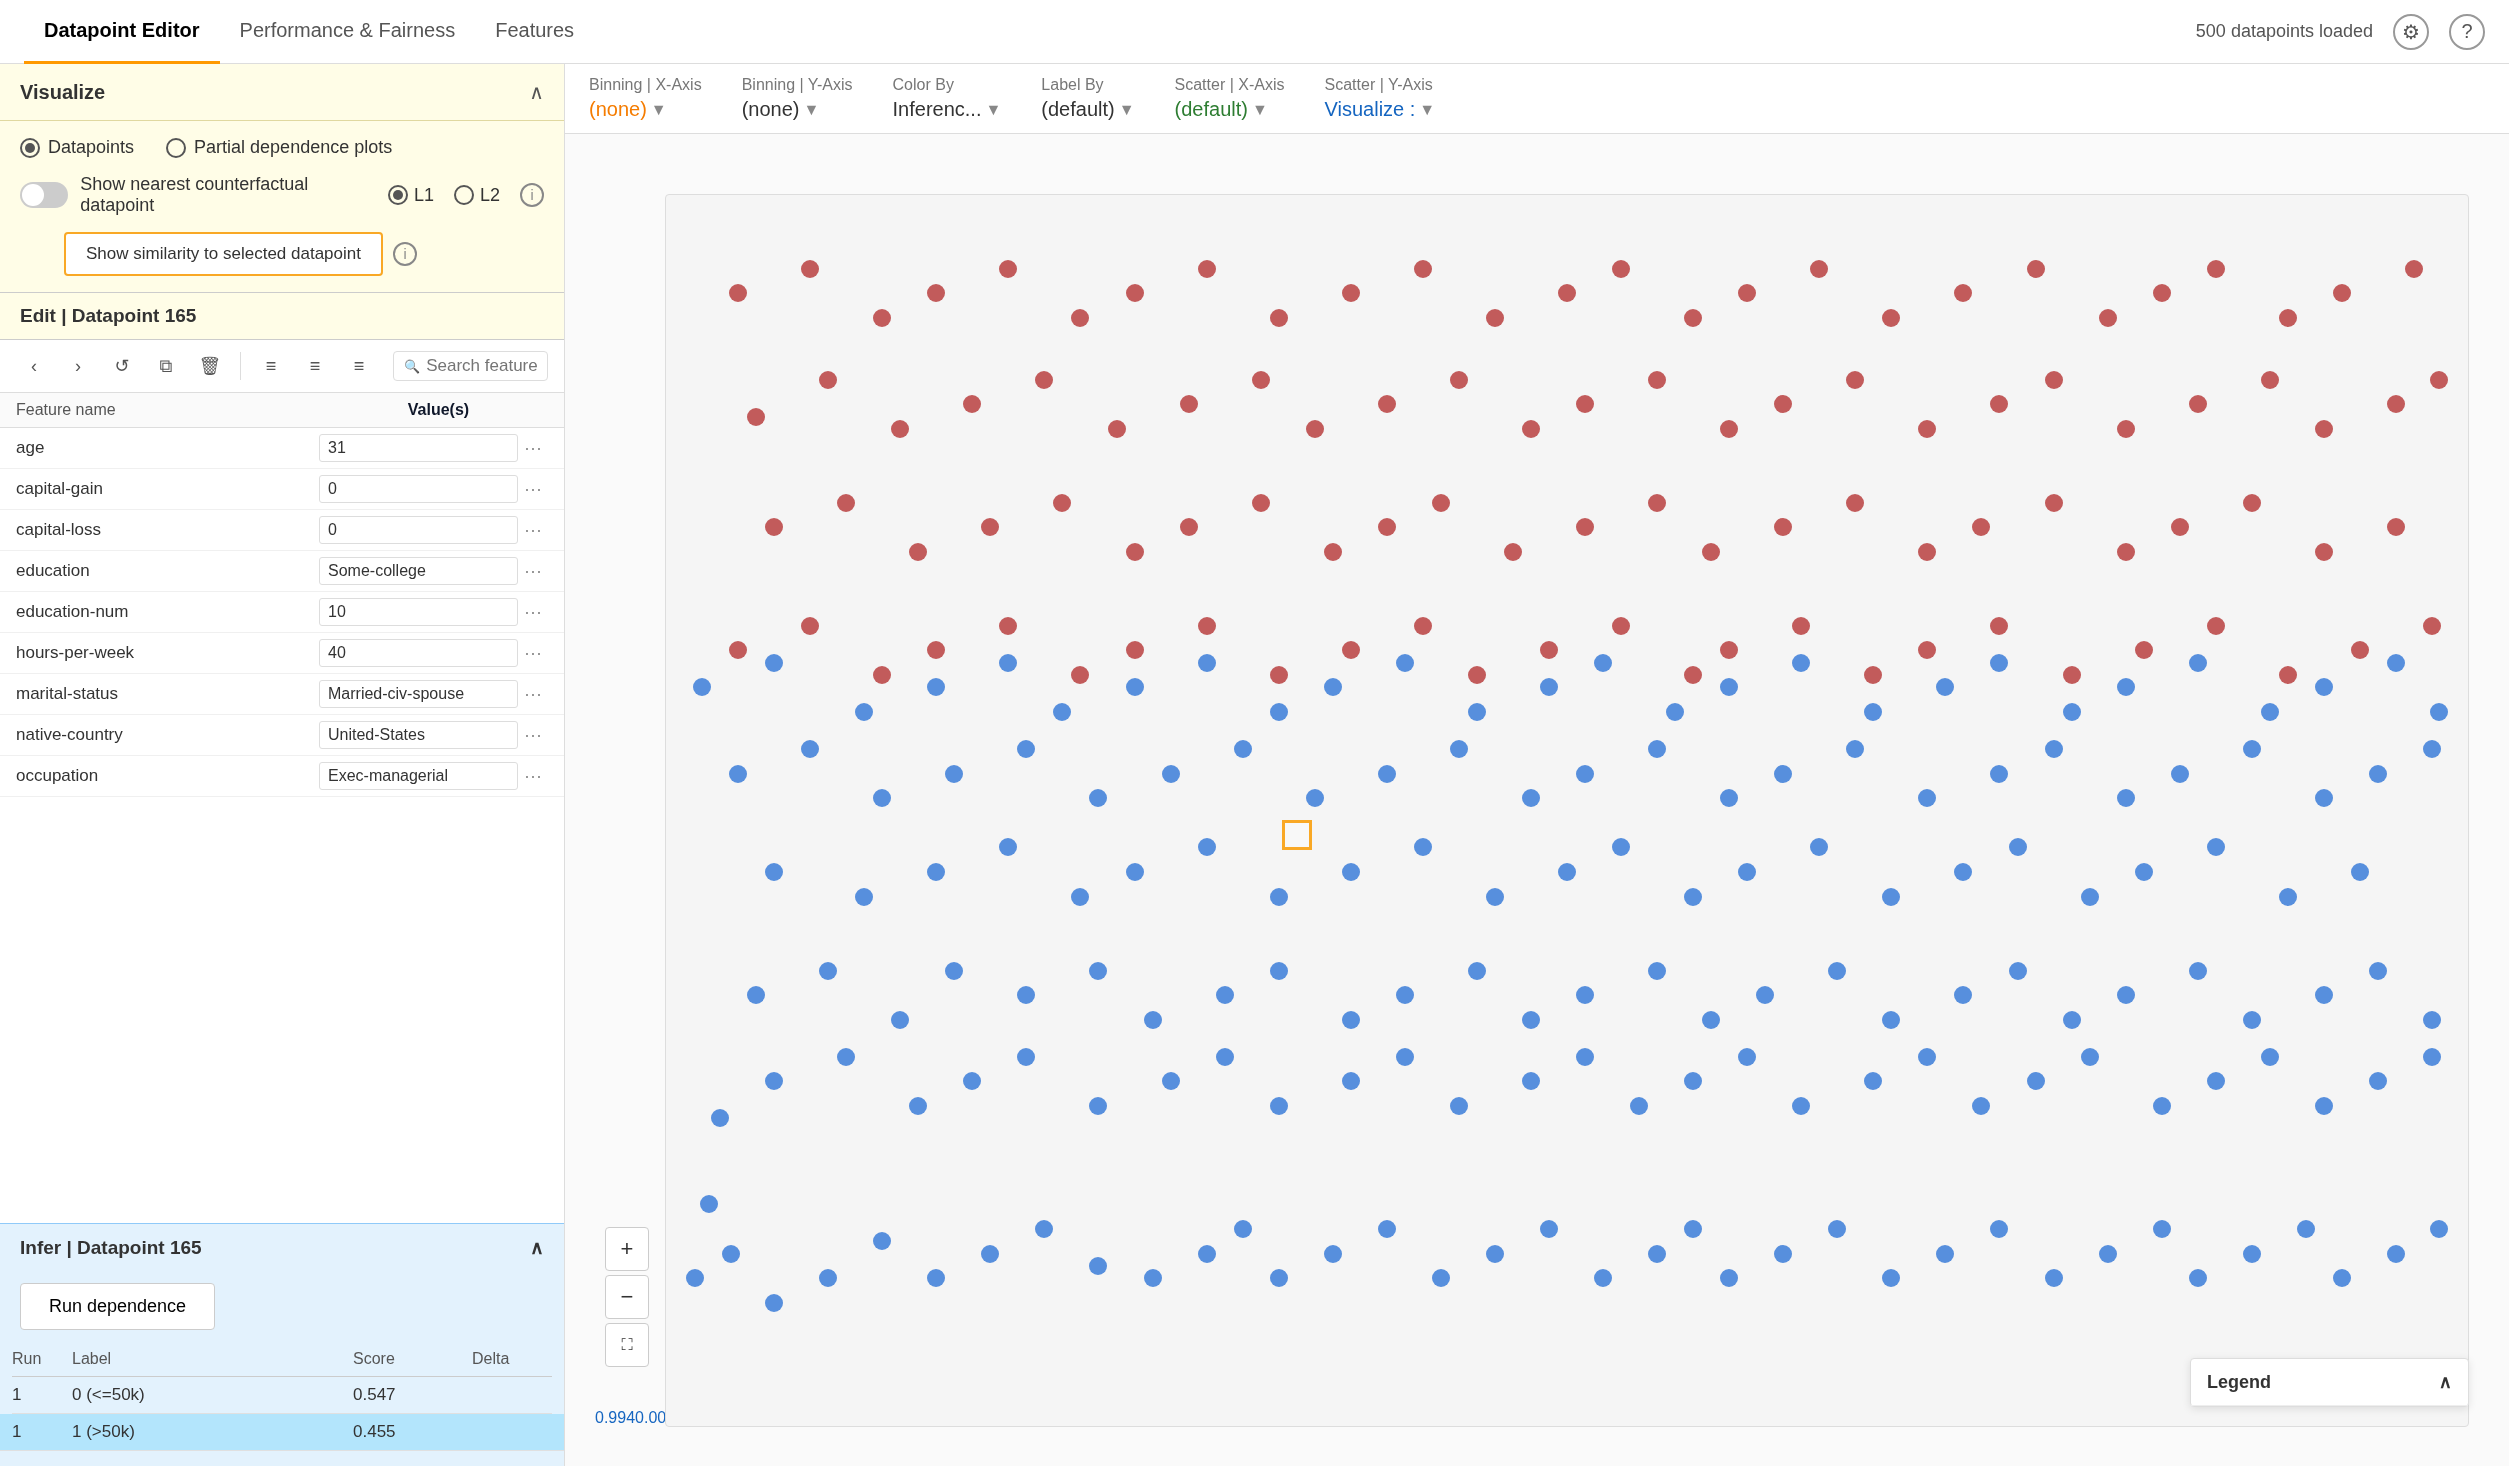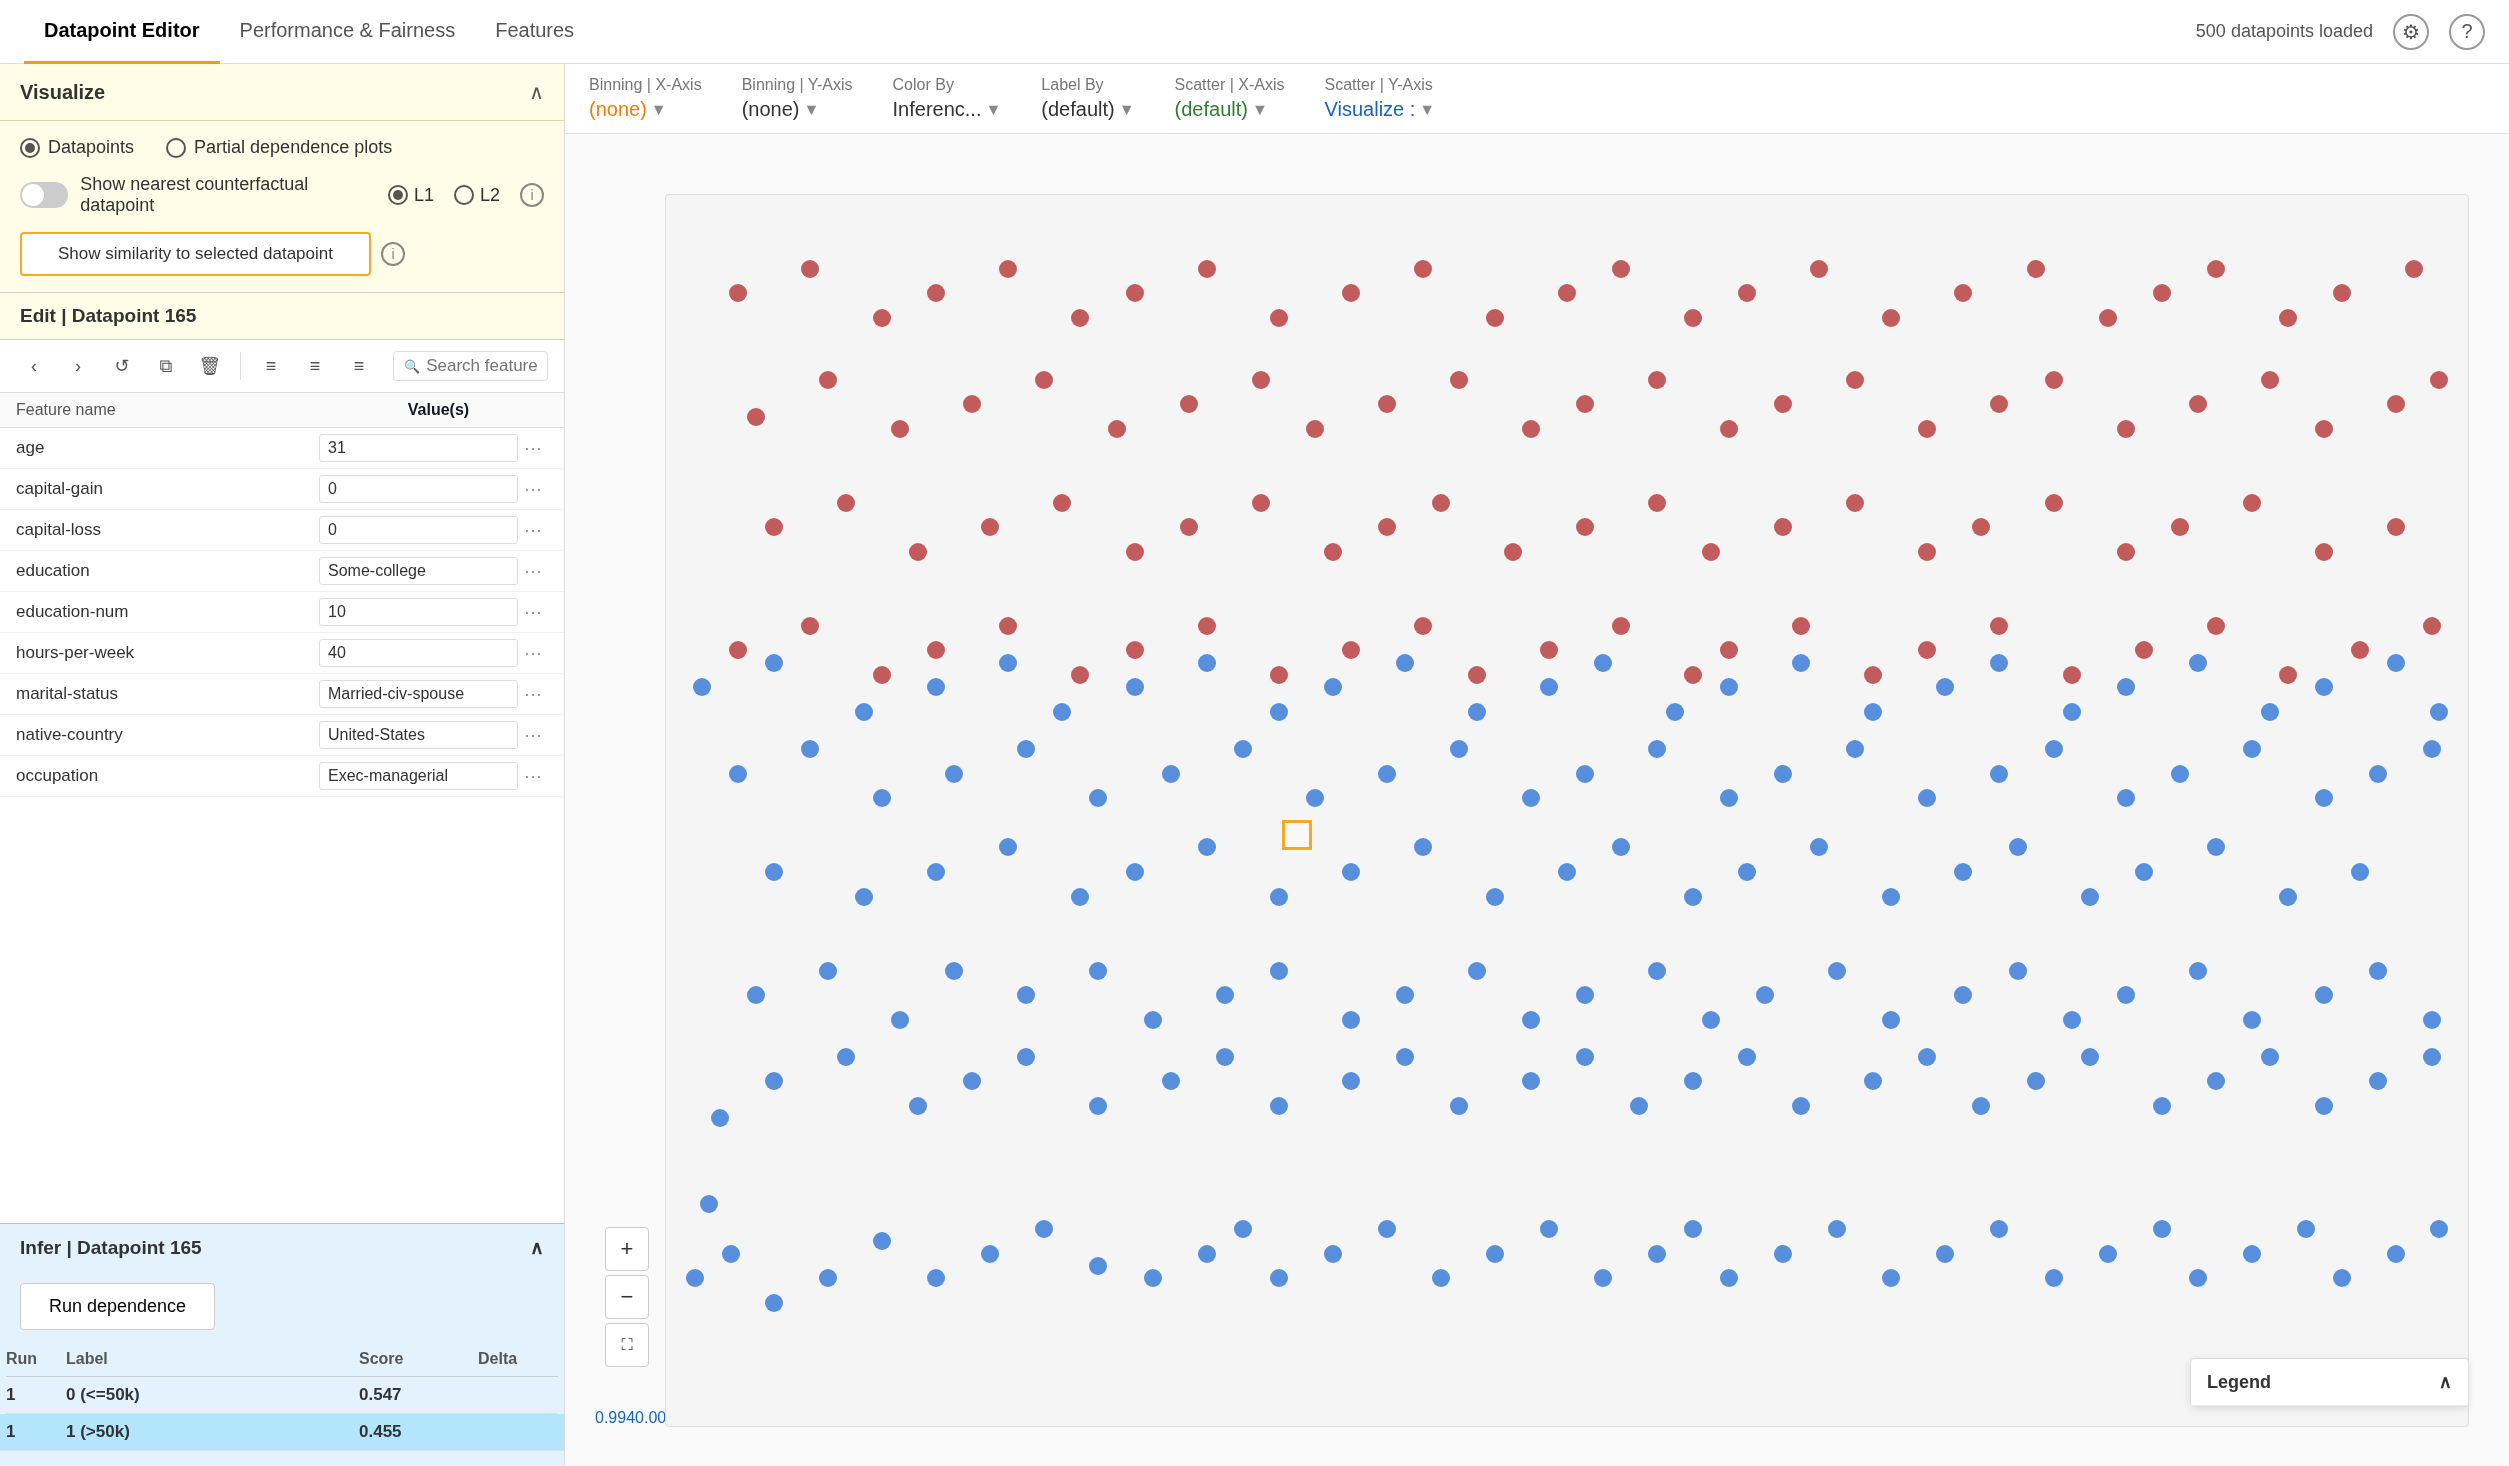--- a/index.html
+++ b/index.html
@@ -151,27 +151,28 @@
       border-radius: 50%;
       border: 2px solid #888;
       display: flex; align-items: center; justify-content: center;
       font-size: 14px; color: #888; cursor: pointer;
     }
 
     .similarity-btn {
       background: #fff;
       border: 2px solid #f9a825;
       color: #333;
-      padding: 10px 36px;
+      padding: 10px 20px;
       font-size: 17px;
       border-radius: 4px;
       cursor: pointer;
       display: flex;
       align-items: center;
       gap: 10px;
+      margin-left: 44px;
     }
 
     
     .edit-section {
       background: #fffde7;
       border-bottom: 1px solid #ccc;
       padding: 12px 20px;
       font-size: 19px;
       font-weight: 600;
       display: flex;
@@ -266,22 +267,21 @@
       margin: 12px 20px;
       padding: 12px 28px;
       font-size: 18px;
       border: 1px solid #ccc;
       border-radius: 4px;
       background: #fff;
       cursor: pointer;
     }
 
     .inference-table {
-      padding: 0 6px 16px;
-      font-weight: bold;
+      padding: 0 12px 16px;
     }
     .inf-table-header {
       display: flex;
       padding: 8px 0;
       font-size: 16px;
       color: #555;
       border-bottom: 1px solid #ccc;
     }
     .inf-col-run { width: 60px; }
     .inf-col-label { flex: 1; }

